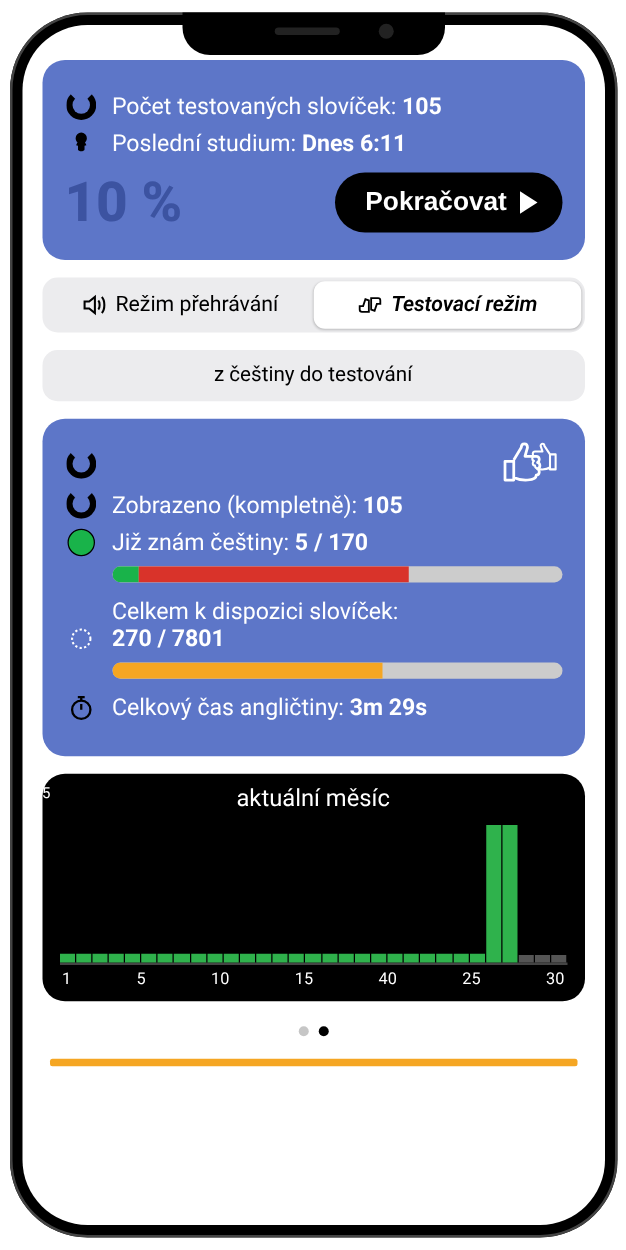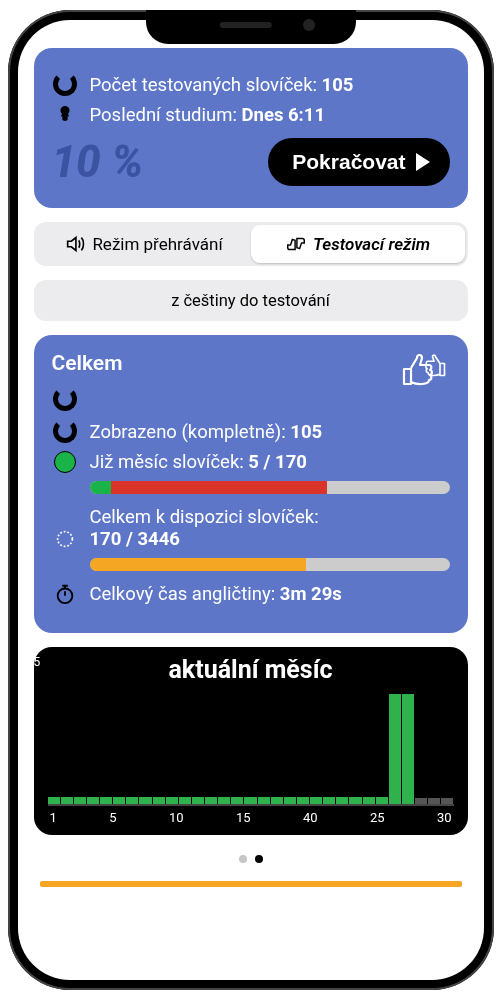--- a/index.html
+++ b/index.html
@@ -108,21 +108,20 @@
 .top-bottom {
   display: flex;
   align-items: center;
   justify-content: space-between;
   margin-top: 10px;
 }
 .percent {
   font-size: 44px;
   font-weight: 800;
   color: #3c53a1;
-  font-style: italic;
 }
 .continue-btn {
   background: #000;
   color: #fff;
   border: none;
   border-radius: 26px;
   font-size: 21px;
   font-weight: 700;
   padding: 12px 20px 12px 24px;
   display: flex;
@@ -198,22 +197,22 @@
 
 .chart-card {
   background: #000;
   border-radius: 18px;
   padding: 8px 14px 10px 14px;
   color: #fff;
   position: relative;
 }
 .chart-title {
   text-align: center;
-  font-weight: 700;
-  font-size: 25px;
+  font-weight: 400;
+  font-size: 19px;
   margin-bottom: 2px;
 }
 .chart-area {
   position: relative;
   height: 120px;
   display: flex;
   align-items: flex-end;
   gap: 1px;
   border-bottom: 2px solid #444;
   padding-bottom: 0;
@@ -332,21 +331,20 @@
         </div>
       </div>
 
       <div class="segmented seg-small">
         <div class="seg-item">
           <span>z češtiny do testování</span>
         </div>
       </div>
 
       <div class="card card-stats">
-        <div class="card-title">Celkem</div>
         <div class="thumbs">
           <svg width="48" height="40" viewBox="0 0 48 40">
               <g fill="none" stroke="#fff" stroke-width="2.2" stroke-linejoin="round">
             <path d="M2 16h7v15H2zM9 29c6 3 18 3 18-2 3 0 3-4 1-5 3-1 2-5 0-5 2-1 2-5-1-5h-9l2-7c0-4-5-4-5 0l-6 10"></path>
             <path d="M46 24h-7V9h7zM39 11c-6-3-18-3-18 2-3 0-3 4-1 5-3 1-2 5 0 5-2 1-2 5 1 5h9l-2 7c0 4 5 4 5 0l6-10" transform="translate(0 0)" opacity="0"></path>
           </g>
           <g fill="none" stroke="#fff" stroke-width="2.2" stroke-linejoin="round" transform="translate(20 6) scale(0.75)">
             <path d="M30 6h-6v16h6zM24 20c-5 3-16 3-16-2-3 0-3-4-1-5-3-1-2-5 0-5-2-1-2-5 1-5h8l-2-6c0-3 4-3 4 0l6 9"></path>
           </g>
             </svg>
@@ -366,38 +364,38 @@
             <span>Zobrazeno (kompletně):</span>
             <b>105</b>
           </span>
         </div>
 
         <div class="stat-row">
           <span class="icon">
               <span class="ico-dot-green"></span>
             </span>
           <span class="stat-text">
-            <span>Již měsíc slovíček:</span>
+            <span>Již znám češtiny:</span>
             <b>5 / 170</b>
           </span>
         </div>
         <div class="bar">
           <div class="bar-seg bar-green" style="width:6%"></div>
           <div class="bar-seg bar-red" style="width:60%"></div>
         </div>
 
         <div class="stat-row" style="margin-top:12px">
           <span class="icon">
             <svg class="ico-sun" viewBox="0 0 24 24">
                 <circle cx="12" cy="12" r="8" fill="none" stroke="#fff" stroke-width="1.8" stroke-dasharray="2 2"></circle>
               </svg>
           </span>
           <span class="stat-text">
             <span>Celkem k dispozici slovíček:</span><br>
-            <b>170 / 3446</b>
+            <b>270 / 7801</b>
           </span>
         </div>
         <div class="bar">
           <div class="bar-seg bar-orange" style="width:60%"></div>
         </div>
 
         <div class="stat-row" style="margin-top:12px">
           <span class="icon">
             <svg class="ico-timer" viewBox="0 0 24 24">
                 <circle cx="12" cy="14" r="8" fill="none" stroke="#000" stroke-width="2"></circle>

